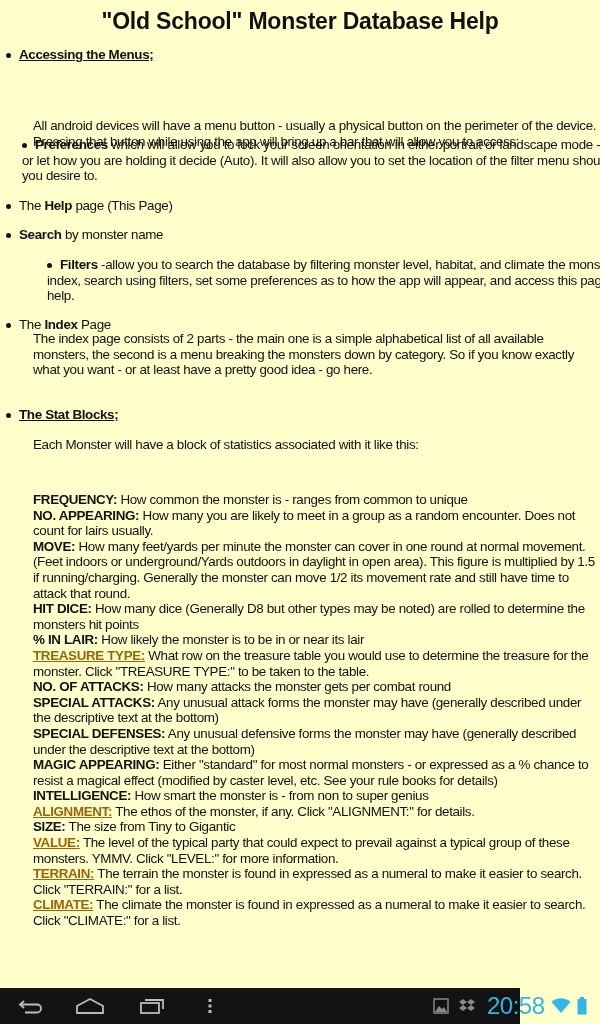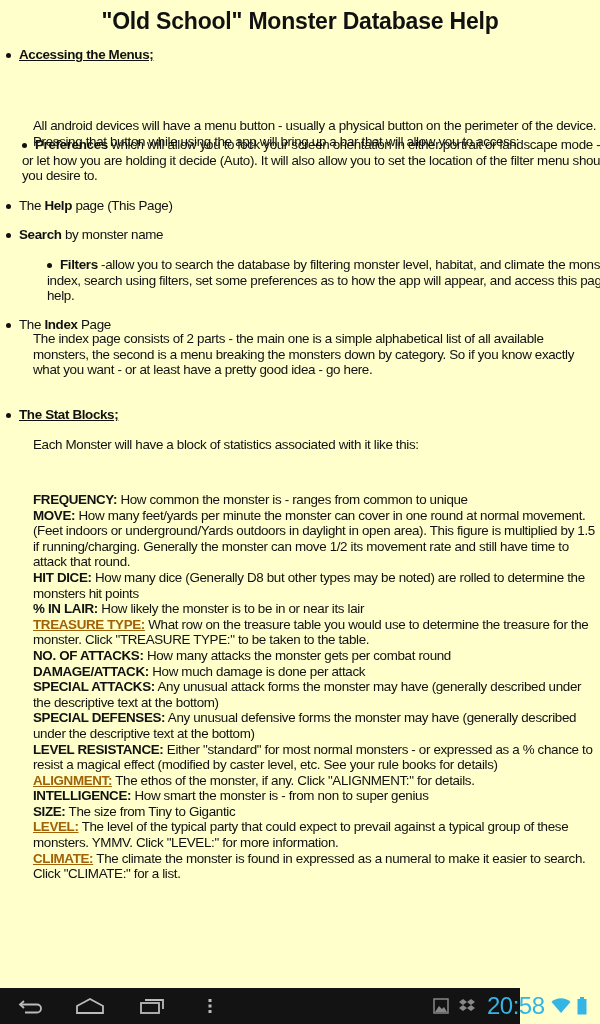--- a/index.html
+++ b/index.html
@@ -59,33 +59,34 @@
   </div>
   <div class="p ind" style="top:331px;">The index page consists of 2 parts - the main one is a simple alphabetical list of all available monsters, the second is a menu breaking the monsters down by category. So if you know exactly what you want - or at least have a pretty good idea - go here.</div>
 
   <div class="p bul" style="left:19px; top:407px;">
     <span class="u">The Stat Blocks;</span>
   </div>
   <div class="p ind" style="top:437px;">Each Monster will have a block of statistics associated with it like this:</div>
 
   <div class="p ind" style="top:492px;">
     <div><b>FREQUENCY:</b><span> How common the monster is - ranges from common to unique</span></div>
+    <div><b>NO. APPEARING:</b><span> How many you are likely to meet in a group as a random encounter. Does not count for lairs usually.</span></div>
     <div><b>MOVE:</b><span> How many feet/yards per minute the monster can cover in one round at normal movement. (Feet indoors or underground/Yards outdoors in daylight in open area). This figure is multiplied by 1.5 if running/charging. Generally the monster can move 1/2 its movement rate and still have time to attack that round.</span></div>
     <div><b>HIT DICE:</b><span> How many dice (Generally D8 but other types may be noted) are rolled to determine the monsters hit points</span></div>
     <div><b>% IN LAIR:</b><span> How likely the monster is to be in or near its lair</span></div>
     <div><a class="link">TREASURE TYPE:</a><span> What row on the treasure table you would use to determine the treasure for the monster. Click "TREASURE TYPE:" to be taken to the table.</span></div>
     <div><b>NO. OF ATTACKS:</b><span> How many attacks the monster gets per combat round</span></div>
-    <div><b>DAMAGE/ATTACK:</b><span> How much damage is done per attack</span></div>
     <div><b>SPECIAL ATTACKS:</b><span> Any unusual attack forms the monster may have (generally described under the descriptive text at the bottom)</span></div>
     <div><b>SPECIAL DEFENSES:</b><span> Any unusual defensive forms the monster may have (generally described under the descriptive text at the bottom)</span></div>
-    <div><b>LEVEL RESISTANCE:</b><span> Either "standard" for most normal monsters - or expressed as a % chance to resist a magical effect (modified by caster level, etc. See your rule books for details)</span></div>
+    <div><b>MAGIC APPEARING:</b><span> Either "standard" for most normal monsters - or expressed as a % chance to resist a magical effect (modified by caster level, etc. See your rule books for details)</span></div>
+    <div><b>INTELLIGENCE:</b><span> How smart the monster is - from non to super genius</span></div>
     <div><a class="link">ALIGNMENT:</a><span> The ethos of the monster, if any. Click "ALIGNMENT:" for details.</span></div>
-    <div><b>INTELLIGENCE:</b><span> How smart the monster is - from non to super genius</span></div>
     <div><b>SIZE:</b><span> The size from Tiny to Gigantic</span></div>
-    <div><a class="link">LEVEL:</a><span> The level of the typical party that could expect to prevail against a typical group of these monsters. YMMV. Click "LEVEL:" for more information.</span></div>
+    <div><a class="link">VALUE:</a><span> The level of the typical party that could expect to prevail against a typical group of these monsters. YMMV. Click "LEVEL:" for more information.</span></div>
+    <div><a class="link">TERRAIN:</a><span> The terrain the monster is found in expressed as a numeral to make it easier to search. Click "TERRAIN:" for a list.</span></div>
     <div><a class="link">CLIMATE:</a><span> The climate the monster is found in expressed as a numeral to make it easier to search. Click "CLIMATE:" for a list.</span></div>
   </div>
 </div>
 
 <div class="navbar">
   <div class="navbtn" style="left:10px; width:42px;">
     <svg width="28" height="18" viewBox="0 0 28 18">
       <path d="M7 4 L3 7.5 L7 11" fill="none" stroke="#bbb" stroke-width="1.8"></path>
       <path d="M3 7.5 H20 A4 4 0 0 1 20 15.5 H8" fill="none" stroke="#bbb" stroke-width="1.8"></path>
     </svg>

